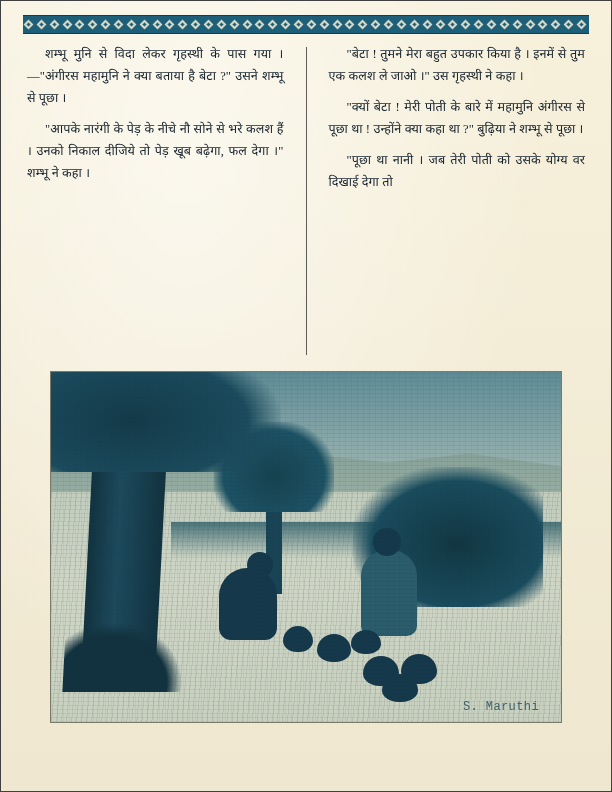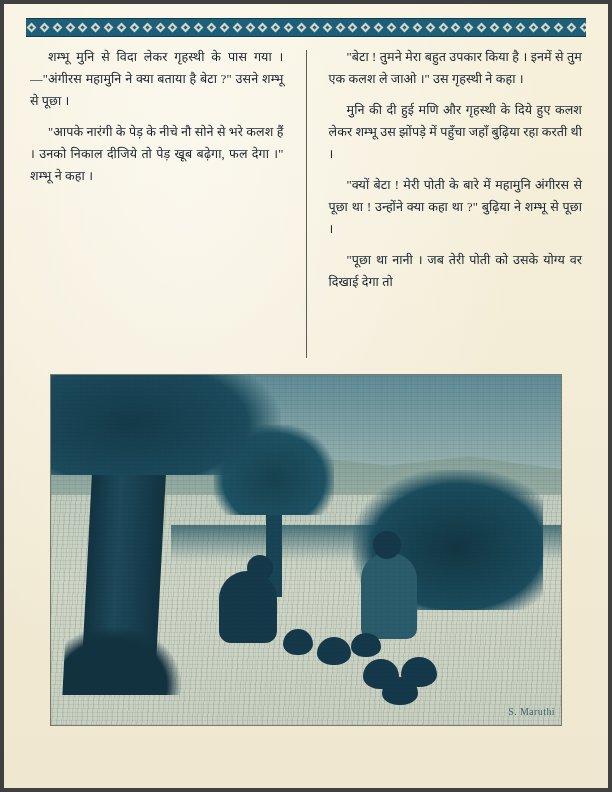--- a/index.html
+++ b/index.html
@@ -11,21 +11,21 @@
     width: 612px;
     height: 792px;
     font-family: "Liberation Serif", serif;
   }
   .page {
     position: relative;
     width: 612px;
     height: 792px;
     background: #f6efd9;
     box-sizing: border-box;
-    border: 4px solid #404040;
+    border: 1px solid #404040;
     overflow: hidden;
   }
   
   .paper-tint {
     position: absolute;
     inset: 0;
     background:
       radial-gradient(ellipse at 30% 20%, rgba(255,255,255,0.55), rgba(255,255,255,0) 60%),
       linear-gradient(180deg, #f7f1dc 0%, #f3ecd6 45%, #efe7cf 100%);
     pointer-events: none;
@@ -246,25 +246,25 @@
     border-radius: 50% 50% 46% 46% / 58% 58% 42% 42%;
   }
   .pot.p1 { left: 232px; top: 254px; width: 30px; height: 26px; }
   .pot.p2 { left: 266px; top: 262px; width: 34px; height: 28px; }
   .pot.p3 { left: 300px; top: 258px; width: 30px; height: 24px; }
   .pot.p4 { left: 312px; top: 284px; width: 36px; height: 30px; }
   .pot.p5 { left: 350px; top: 282px; width: 36px; height: 30px; }
   .pot.p6 { left: 331px; top: 302px; width: 36px; height: 28px; }
   .signature {
     position: absolute;
-    right: 6px;
+    right: 22px;
     bottom: 8px;
-    font-size: 10px;
+    font-size: 12px;
     color: #244a57;
-    font-family: Liberation Serif, serif;
+    font-family: Liberation Mono, monospace;
     letter-spacing: 0.4px;
     opacity: 0.8;
   }
 </style>
 </head>
 <body>
 
 <div class="page">
   <div class="paper-tint"></div>
 
@@ -324,21 +324,20 @@
         <p class="para indent">शम्भू मुनि से विदा लेकर गृहस्थी के पास गया ।—"अंगीरस महामुनि ने क्या बताया है बेटा ?" उसने शम्भू से पूछा ।</p>
         <p class="para indent">"आपके नारंगी के पेड़ के नीचे नौ सोने से भरे कलश हैं । उनको निकाल दीजिये तो पेड़ खूब बढ़ेगा, फल देगा ।" शम्भू ने कहा ।</p>
       </div>
 
       <div style="position:relative; width:1px;">
         <div class="col-divider"></div>
       </div>
 
       <div class="col">
         <p class="para indent">"बेटा ! तुमने मेरा बहुत उपकार किया है । इनमें से तुम एक कलश ले जाओ ।" उस गृहस्थी ने कहा ।</p>
-        <p class="para indent">मुनि की दी हुई मणि और गृहस्थी के दिये हुए कलश लेकर शम्भू उस झोंपड़े में पहुँचा जहाँ बुढ़िया रहा करती थी ।</p>
         <p class="para indent">"क्यों बेटा ! मेरी पोती के बारे में महामुनि अंगीरस से पूछा था ! उन्होंने क्या कहा था ?" बुढ़िया ने शम्भू से पूछा ।</p>
         <p class="para indent">"पूछा था नानी । जब तेरी पोती को उसके योग्य वर दिखाई देगा तो</p>
       </div>
     </div>
 
     <div class="illustration">
       <div class="ill-inner">
         <div class="sky"></div>
         <div class="hill"></div>
         <div class="ground"></div>

